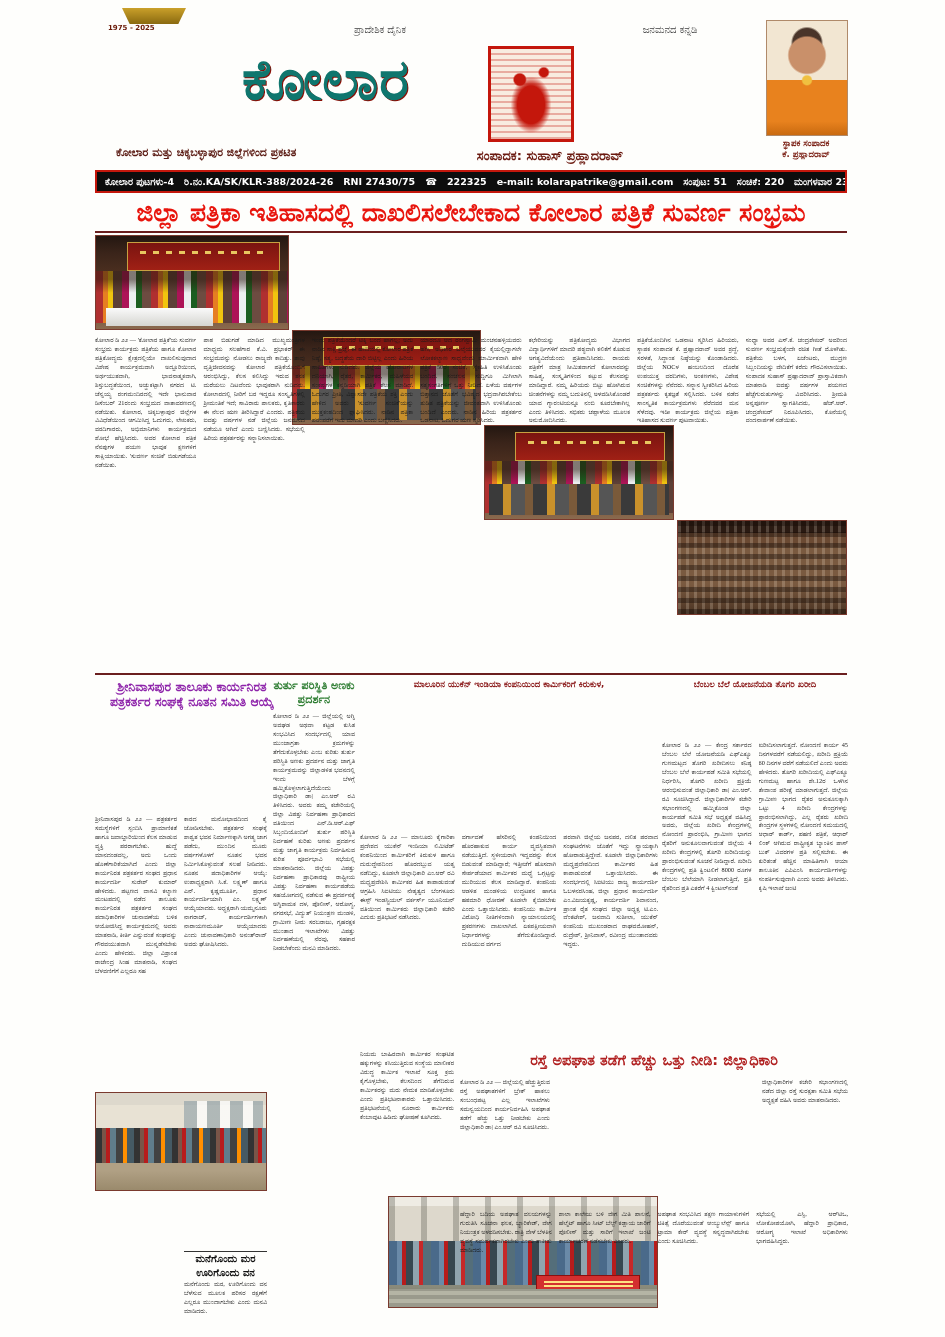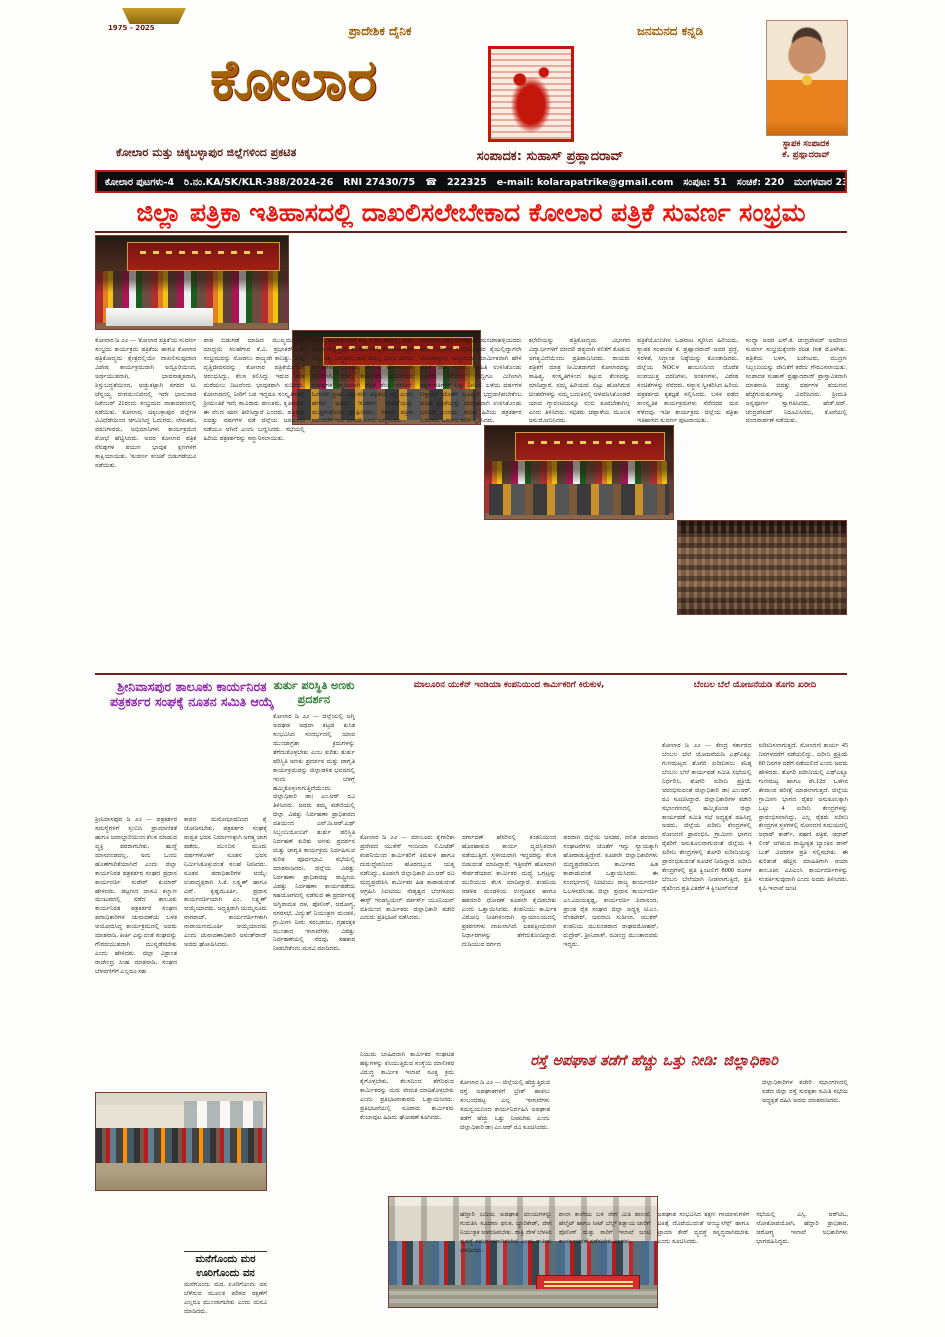--- a/index.html
+++ b/index.html
@@ -1,23 +1,23 @@
 <!DOCTYPE html>
 <html><head>
 <meta charset="utf-8">
 <style>
   html,body{margin:0;padding:0;background:#ffffff;}
   #page{position:relative;width:945px;height:1337px;background:#fefefc;overflow:hidden;
         font-family:"Liberation Serif","DejaVu Serif",serif;}
   .abs{position:absolute;box-sizing:border-box;}
   
-  .tagline{color:#a16207;font-weight:bold;font-size:12px;font-family:"DejaVu Sans",sans-serif;}
-  .title-kn{color:#a16207;font-weight:bold;font-family:"DejaVu Sans",sans-serif;
+  .tagline{color:#404040;font-weight:normal;font-size:10px;font-family:"DejaVu Sans",sans-serif;}
+  .title-kn{color:#0f766e;font-weight:bold;font-family:"DejaVu Sans",sans-serif;
             font-size:56px;line-height:1.0;letter-spacing:1px;text-shadow:1px 1px 0 #8a0f06;
-            white-space:nowrap;overflow:hidden;}
+            white-space:nowrap;overflow:hidden;margin-left:32px;}
   .pub-line{color:#5a1a12;font-weight:bold;font-size:11px;font-family:"DejaVu Sans",sans-serif;}
   .editor-line{color:#6b1a10;font-weight:bold;font-size:13px;font-family:"DejaVu Sans",sans-serif;}
   .founder{color:#7a1f14;font-weight:bold;font-size:8.5px;text-align:center;font-family:"DejaVu Sans",sans-serif;}
   .logo-circle{width:86px;height:86px;border-radius:50%;border:3px solid #7a4a00;
        background:radial-gradient(circle at 50% 35%, #fff3c4 0 28%, #f5b91e 62%, #d88a00 100%);
        display:flex;align-items:center;justify-content:center;position:relative;}
   .logo-50{font-size:30px;font-weight:bold;font-style:italic;color:#8a1508;
        font-family:"DejaVu Sans",sans-serif;text-shadow:1px 1px 0 #fff0c0;}
   .logo-ring{position:absolute;inset:6px;border-radius:50%;border:1.5px dotted #7a2a10;}
   .logo-ribbon{width:64px;height:16px;background:linear-gradient(180deg,#caa02a,#8a6a10);
@@ -191,21 +191,21 @@
     <div class="body-col">ಪರವಾಗಿ ಜಿಲ್ಲೆಯ ಜನಪರ, ದಲಿತ ಪರವಾದ ಸಂಘಟನೆಗಳು ಜೊತೆಗೆ ಇದ್ದು ನ್ಯಾಯಕ್ಕಾಗಿ ಹೋರಾಡುತ್ತಿದ್ದೇವೆ. ಕೂಡಲೇ ಜಿಲ್ಲಾಧಿಕಾರಿಗಳು ಮಧ್ಯಪ್ರವೇಶದಿಂದ ಕಾರ್ಮಿಕರ ಹಿತ ಕಾಪಾಡುವಂತೆ ಒತ್ತಾಯಿಸಿದರು. ಈ ಸಂದರ್ಭದಲ್ಲಿ ಸಿಐಟಿಯು ರಾಜ್ಯ ಕಾರ್ಯದರ್ಶಿ ಓಬಳನರಸಿಂಹ, ಜಿಲ್ಲಾ ಪ್ರಧಾನ ಕಾರ್ಯದರ್ಶಿ ಎಂ.ವಿಜಯಕೃಷ್ಣ, ಕಾರ್ಯದರ್ಶಿ ಶಿವಾನಂದ, ಪ್ರಾಂತ ರೈತ ಸಂಘದ ಜಿಲ್ಲಾ ಅಧ್ಯಕ್ಷ ಟಿ.ಎಂ. ವೆಂಕಟೇಶ್, ಜನವಾದಿ ಸುಶೀಲಾ, ಯುಕೆನ್ ಕಂಪನಿಯ ಮುಖಂಡರಾದ ರಾಘವಮೋಹನ್, ರುದ್ರೇಶ್, ಶ್ರೀನಿವಾಸ್, ರವೀಂದ್ರ ಮುಂತಾದವರು ಇದ್ದರು.</div>
   </div>
   <div class="abs body-col" style="left:360px;top:1050px;width:94px;height:283px;">ನಿಯಮ ಬಾಹಿರವಾಗಿ ಕಾರ್ಮಿಕರ ಸಂಘಟಿತ ಹಕ್ಕುಗಳನ್ನು ಕಸಿಯುತ್ತಿರುವ ಸಂಸ್ಥೆಯ ಮಾಲೀಕರ ವಿರುದ್ಧ ಕಾರ್ಮಿಕ ಇಲಾಖೆ ಸೂಕ್ತ ಕ್ರಮ ಕೈಗೊಳ್ಳಬೇಕು, ಕೆಲಸದಿಂದ ತೆಗೆದಿರುವ ಕಾರ್ಮಿಕರನ್ನು ಮರು ನೇಮಕ ಮಾಡಿಕೊಳ್ಳಬೇಕು ಎಂದು ಪ್ರತಿಭಟನಾಕಾರರು ಒತ್ತಾಯಿಸಿದರು. ಪ್ರತಿಭಟನೆಯಲ್ಲಿ ನೂರಾರು ಕಾರ್ಮಿಕರು ಕೆಂಬಾವುಟ ಹಿಡಿದು ಘೋಷಣೆ ಕೂಗಿದರು.</div>
 
   <div class="abs kicker" style="left:662px;top:679px;width:186px;">ಬೆಂಬಲ ಬೆಲೆ ಯೋಜನೆಯಡಿ ತೊಗರಿ ಖರೀದಿ</div>
   <div class="abs cols" style="left:662px;top:741px;width:186px;height:304px;">
     <div class="body-col">ಕೋಲಾರ ಡಿ ೨೨ — ಕೇಂದ್ರ ಸರ್ಕಾರದ ಬೆಂಬಲ ಬೆಲೆ ಯೋಜನೆಯಡಿ ಎಫ್‌ಎಕ್ಯೂ ಗುಣಮಟ್ಟದ ತೊಗರಿ ಖರೀದಿಸಲು ಕನಿಷ್ಠ ಬೆಂಬಲ ಬೆಲೆ ಕಾರ್ಯಪಡೆ ಸಮಿತಿ ಸಭೆಯಲ್ಲಿ ನಿರ್ಧರಿಸಿ, ತೊಗರಿ ಖರೀದಿ ಪ್ರಕ್ರಿಯೆ ಆರಂಭಿಸುವಂತೆ ಜಿಲ್ಲಾಧಿಕಾರಿ ಡಾ| ಎಂ.ಆರ್. ರವಿ ಸೂಚಿಸಿದ್ದಾರೆ. ಜಿಲ್ಲಾಧಿಕಾರಿಗಳ ಕಚೇರಿ ಸಭಾಂಗಣದಲ್ಲಿ ಹಮ್ಮಿಕೊಂಡ ಜಿಲ್ಲಾ ಕಾರ್ಯಪಡೆ ಸಮಿತಿ ಸಭೆ ಅಧ್ಯಕ್ಷತೆ ವಹಿಸಿದ್ದ ಅವರು, ಜಿಲ್ಲೆಯ ಖರೀದಿ ಕೇಂದ್ರಗಳಲ್ಲಿ ನೋಂದಣಿ ಪ್ರಾರಂಭಿಸಿ, ಗ್ರಾಮೀಣ ಭಾಗದ ರೈತರಿಗೆ ಅನುಕೂಲವಾಗುವಂತೆ ಜಿಲ್ಲೆಯ 4 ಖರೀದಿ ಕೇಂದ್ರಗಳಲ್ಲಿ ತೊಗರಿ ಖರೀದಿಯನ್ನು ಪ್ರಾರಂಭಿಸುವಂತೆ ಸೂಚನೆ ನೀಡಿದ್ದಾರೆ. ಖರೀದಿ ಕೇಂದ್ರಗಳಲ್ಲಿ ಪ್ರತಿ ಕ್ವಿಂಟಲಿಗೆ 8000 ರೂಗಳ ಬೆಂಬಲ ಬೆಲೆಯಾಗಿ ನೀಡಲಾಗುತ್ತಿದೆ, ಪ್ರತಿ ರೈತರಿಂದ ಪ್ರತಿ ಎಕರೆಗೆ 4 ಕ್ವಿಂಟಲ್‌ನಂತೆ</div>
     <div class="body-col">ಖರೀದಿಸಲಾಗುತ್ತದೆ. ನೋಂದಣಿ ಕಾರ್ಯ 45 ದಿನಗಳವರೆಗೆ ನಡೆಯಲಿದ್ದು, ಖರೀದಿ ಪ್ರಕ್ರಿಯೆ 60 ದಿನಗಳ ವರೆಗೆ ನಡೆಯಲಿದೆ ಎಂದು ಅವರು ಹೇಳಿದರು. ತೊಗರಿ ಖರೀದಿಯಲ್ಲಿ ಎಫ್‌ಎಕ್ಯೂ ಗುಣಮಟ್ಟ ಹಾಗೂ ಶೇ.12ರ ಒಳಗಿನ ತೇವಾಂಶ ಪರೀಕ್ಷೆ ಮಾಡಲಾಗುತ್ತದೆ. ಜಿಲ್ಲೆಯ ಗ್ರಾಮೀಣ ಭಾಗದ ರೈತರ ಅನುಕೂಲಕ್ಕಾಗಿ ಒಟ್ಟು 4 ಖರೀದಿ ಕೇಂದ್ರಗಳನ್ನು ಪ್ರಾರಂಭಿಸಲಾಗಿದ್ದು, ಎಲ್ಲ ರೈತರು ಖರೀದಿ ಕೇಂದ್ರಗಳ ಸ್ಥಳಗಳಲ್ಲಿ ನೋಂದಣಿ ಸಮಯದಲ್ಲಿ ಆಧಾರ್ ಕಾರ್ಡ್, ಪಹಣಿ ಪತ್ರಿಕೆ, ಆಧಾರ್ ಲಿಂಕ್ ಆಗಿರುವ ರಾಷ್ಟ್ರೀಕೃತ ಬ್ಯಾಂಕಿನ ಪಾಸ್ ಬುಕ್ ವಿವರಗಳ ಪ್ರತಿ ಸಲ್ಲಿಸಬೇಕು. ಈ ಕುರಿತಂತೆ ಹೆಚ್ಚಿನ ಮಾಹಿತಿಗಾಗಿ ಆಯಾ ತಾಲೂಕಿನ ಎಪಿಎಂಸಿ ಕಾರ್ಯದರ್ಶಿಗಳನ್ನು ಸಂಪರ್ಕಿಸುವುದಾಗಿ ಎಂದು ಅವರು ತಿಳಿಸಿದರು. ಕೃಷಿ ಇಲಾಖೆ ಜಂಟಿ</div>
   </div>
 
-  <div class="abs hl hl-road" style="left:460px;top:1050px;width:388px;height:22px;font-style:italic;">ರಸ್ತೆ ಅಪಘಾತ ತಡೆಗೆ ಹೆಚ್ಚು ಒತ್ತು ನೀಡಿ: ಜಿಲ್ಲಾಧಿಕಾರಿ</div>
+  <div class="abs hl hl-road" style="left:460px;top:1050px;width:388px;height:22px;">ರಸ್ತೆ ಅಪಘಾತ ತಡೆಗೆ ಹೆಚ್ಚು ಒತ್ತು ನೀಡಿ: ಜಿಲ್ಲಾಧಿಕಾರಿ</div>
   <div class="abs body-col" style="left:460px;top:1078px;width:90px;height:126px;">ಕೋಲಾರ ಡಿ ೨೨ — ಜಿಲ್ಲೆಯಲ್ಲಿ ಹೆಚ್ಚುತ್ತಿರುವ ರಸ್ತೆ ಅಪಘಾತಗಳಿಗೆ ಬ್ರೇಕ್ ಹಾಕಲು ಸಂಬಂಧಪಟ್ಟ ಎಲ್ಲ ಇಲಾಖೆಗಳು ಸಮನ್ವಯದಿಂದ ಕಾರ್ಯನಿರ್ವಹಿಸಿ ಅಪಘಾತ ತಡೆಗೆ ಹೆಚ್ಚು ಒತ್ತು ನೀಡಬೇಕು ಎಂದು ಜಿಲ್ಲಾಧಿಕಾರಿ ಡಾ| ಎಂ.ಆರ್ ರವಿ ಸೂಚಿಸಿದರು.</div>
 
   <div class="abs body-col" style="left:762px;top:1078px;width:86px;height:126px;">ಜಿಲ್ಲಾಧಿಕಾರಿಗಳ ಕಚೇರಿ ಸಭಾಂಗಣದಲ್ಲಿ ನಡೆದ ಜಿಲ್ಲಾ ರಸ್ತೆ ಸುರಕ್ಷತಾ ಸಮಿತಿ ಸಭೆಯ ಅಧ್ಯಕ್ಷತೆ ವಹಿಸಿ ಅವರು ಮಾತನಾಡಿದರು.</div>
   <div class="abs cols" style="left:460px;top:1210px;width:388px;height:123px;">
     <div class="body-col">ಹೆದ್ದಾರಿ ಬದಿಯ ಅಪಘಾತ ವಲಯಗಳನ್ನು ಗುರುತಿಸಿ ಸೂಚನಾ ಫಲಕ, ಬ್ಯಾರಿಕೇಡ್, ವೇಗ ನಿಯಂತ್ರಕ ಅಳವಡಿಸಬೇಕು. ರಾತ್ರಿ ವೇಳೆ ಬೆಳಕಿನ ವ್ಯವಸ್ಥೆ ಸಮರ್ಪಕವಾಗಿರಬೇಕು ಎಂದು ತಾಕೀತು ಮಾಡಿದರು.</div>
     <div class="body-col">ಶಾಲಾ ಕಾಲೇಜು ಬಳಿ ವೇಗ ಮಿತಿ ಪಾಲನೆ, ಹೆಲ್ಮೆಟ್ ಹಾಗೂ ಸೀಟ್ ಬೆಲ್ಟ್ ಕಡ್ಡಾಯ ಜಾರಿಗೆ ಪೊಲೀಸ್ ಮತ್ತು ಸಾರಿಗೆ ಇಲಾಖೆ ಜಂಟಿ ಕಾರ್ಯಾಚರಣೆ ನಡೆಸಬೇಕು ಎಂದರು.</div>
     <div class="body-col">ಅಪಘಾತ ಸಂಭವಿಸಿದ ತಕ್ಷಣ ಗಾಯಾಳುಗಳಿಗೆ ಚಿಕಿತ್ಸೆ ದೊರೆಯುವಂತೆ ಆಂಬ್ಯುಲೆನ್ಸ್ ಹಾಗೂ ಟ್ರಾಮಾ ಕೇರ್ ವ್ಯವಸ್ಥೆ ಸನ್ನದ್ಧವಾಗಿರಬೇಕು ಎಂದು ಸೂಚಿಸಿದರು.</div>
     <div class="body-col">ಸಭೆಯಲ್ಲಿ ಎಸ್ಪಿ, ಆರ್‌ಟಿಒ, ಲೋಕೋಪಯೋಗಿ, ಹೆದ್ದಾರಿ ಪ್ರಾಧಿಕಾರ, ಆರೋಗ್ಯ ಇಲಾಖೆ ಅಧಿಕಾರಿಗಳು ಭಾಗವಹಿಸಿದ್ದರು.</div>
   </div>
 

